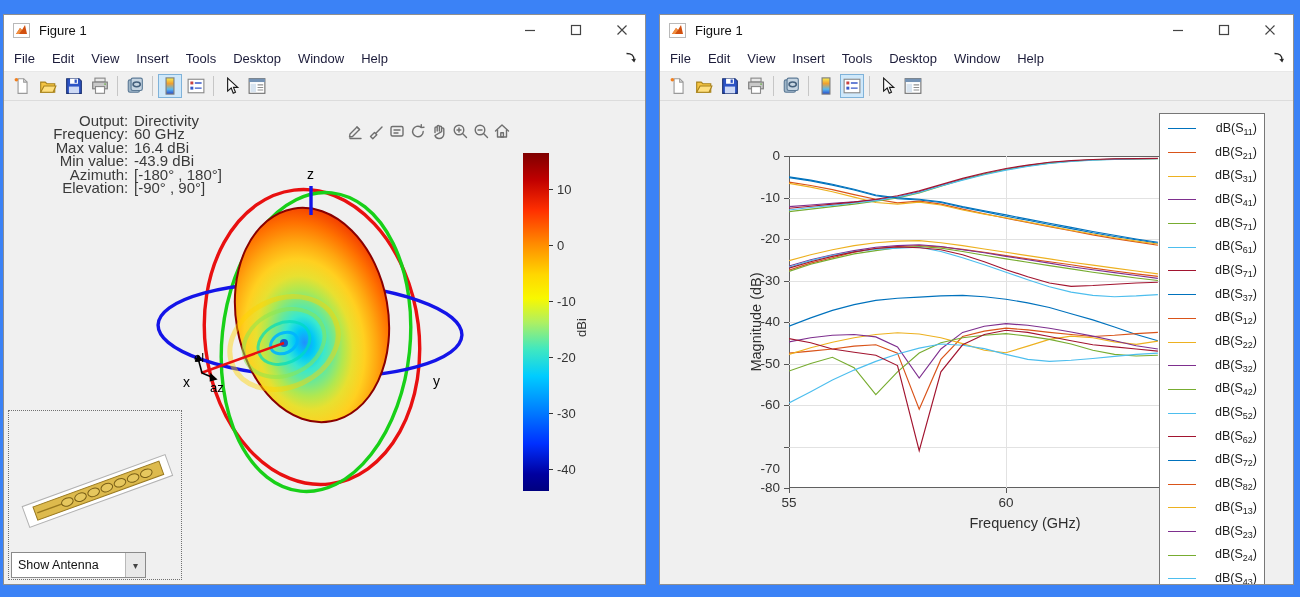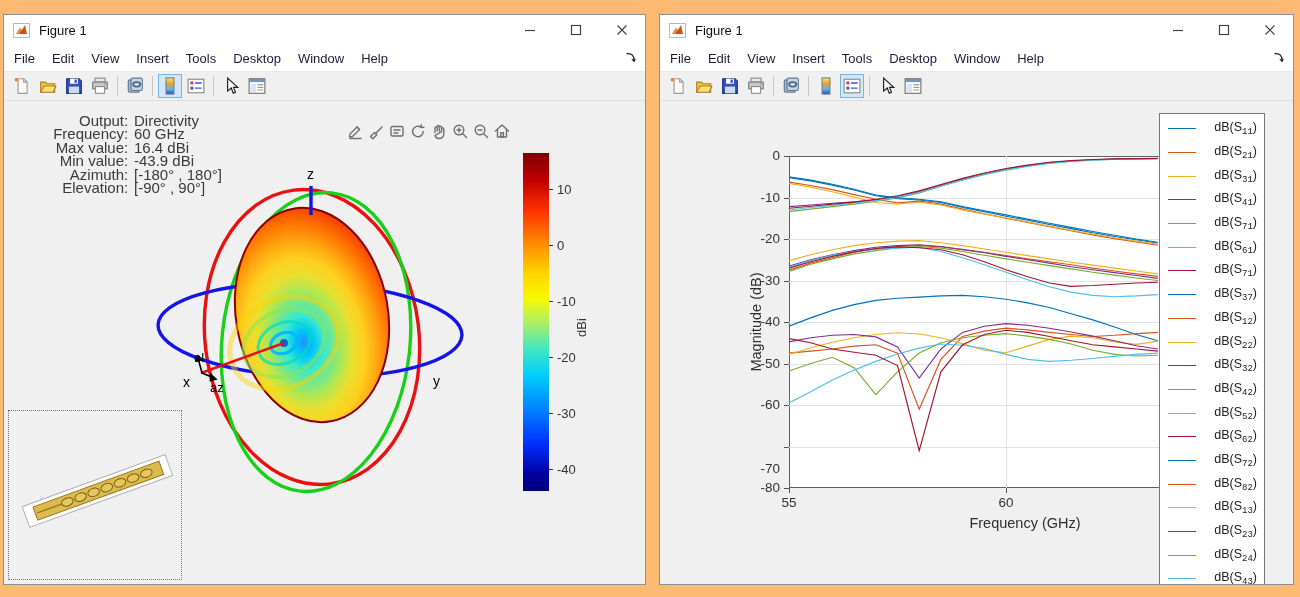--- a/index.html
+++ b/index.html
@@ -1,16 +1,16 @@
 <!DOCTYPE html>
 <html><head>
 <meta charset="utf-8">
 <style>
   html,body{margin:0;padding:0;background:#fff;}
-  .stage{position:relative;width:1300px;height:597px;background:#fdba74;overflow:hidden;
+  .stage{position:relative;width:1300px;height:597px;background:#3b82f6;overflow:hidden;
          font-family:"Liberation Sans","DejaVu Sans",sans-serif;}
   .win{position:absolute;background:#f0f0f0;border:1px solid #8f8f8f;overflow:hidden;}
   .titlebar{position:absolute;left:0;top:0;right:0;height:30px;background:#fff;display:flex;align-items:center;}
   .appicon{width:17px;height:15px;margin-left:9px;display:inline-flex;}
   .wtitle{font-size:13px;color:#111;margin-left:9px;}
   .wcontrols{margin-left:auto;display:flex;align-items:center;height:100%;}
   .wbtn{width:46px;height:100%;display:flex;align-items:center;justify-content:center;background:none;border:none;cursor:pointer;}
   .wbtn svg{stroke:#444;stroke-width:1.2;fill:none;}
   .menubar{position:absolute;left:0;top:30px;right:0;height:27px;background:#fff;display:flex;align-items:center;padding-left:10px;box-sizing:border-box;border-bottom:1px solid #e8e8e8;}
   .menu-item{font-size:13px;color:#1c1c3a;margin-right:17px;cursor:default;}
@@ -45,21 +45,21 @@
   .yticklab{position:absolute;font-size:13.5px;color:#333;text-align:right;width:34px;transform:translateY(-8px);}
   .xticklab{position:absolute;font-size:13.5px;color:#333;transform:translateX(-50%);top:480px;}
   .axlabel{font-size:14.5px;color:#2e2e2e;}
   .xlabel{position:absolute;top:500px;left:365px;transform:translateX(-50%);}
   .ylabel{position:absolute;left:96px;top:307px;transform:translate(-50%,-50%) rotate(-90deg);white-space:nowrap;}
   #curves{position:absolute;left:129px;top:141px;}
   .legendbox{position:absolute;left:499px;top:98px;width:106px;background:#fff;border:1px solid #777;box-sizing:border-box;padding:3px 0 4px 0;}
   .lrow{height:23.7px;display:flex;align-items:center;padding:0 7px 0 8px;}
   .lline{width:28px;height:0;border-top:1.6px solid;}
   .llab{margin-left:auto;font-size:12.5px;color:#222;white-space:nowrap;}
-  .llab .lsub{font-size:9px;vertical-align:-3px;font-family:Liberation Mono, monospace;}
+  .llab .lsub{font-size:9px;vertical-align:-3px;}
 </style>
 </head>
 <body>
 
 <svg width="0" height="0" style="position:absolute" aria-hidden="true">
   <defs>
     <linearGradient id="cbargrad" x1="0" y1="0" x2="0" y2="1">
       <stop offset="0" stop-color="#f8ee50"></stop>
         <stop offset="0.35" stop-color="#f0a030"></stop>
       <stop offset="0.7" stop-color="#58b8f0"></stop>
@@ -402,20 +402,24 @@
         <ellipse cx="44" cy="0" rx="6" ry="4" fill="#e6c75e" stroke="#7a5f16"></ellipse>
         <ellipse cx="58" cy="0" rx="6" ry="4" fill="#e6c75e" stroke="#7a5f16"></ellipse>
         <ellipse cx="72" cy="0" rx="6" ry="4" fill="#e6c75e" stroke="#7a5f16"></ellipse>
         <ellipse cx="86" cy="0" rx="6" ry="4" fill="#e6c75e" stroke="#7a5f16"></ellipse>
         <ellipse cx="100" cy="0" rx="6" ry="4" fill="#e6c75e" stroke="#7a5f16"></ellipse>
         <ellipse cx="114" cy="0" rx="6" ry="4" fill="#e6c75e" stroke="#7a5f16"></ellipse>
         <ellipse cx="128" cy="0" rx="6" ry="4" fill="#e6c75e" stroke="#7a5f16"></ellipse>
       </g>
     </svg>
 
+    <div class="dd">
+      <span class="ddlab">Show Antenna</span>
+      <span class="ddbtn">▾</span>
+    </div>
   </section>
 
   <section class="win" style="left:659px;top:14px;width:633px;height:569px;">
     <header class="titlebar">
       <span class="appicon">
           <svg width="17" height="15">
             <use href="#i-mlicon"></use>
           </svg>
         </span>
       <span class="wtitle">Figure 1</span>

